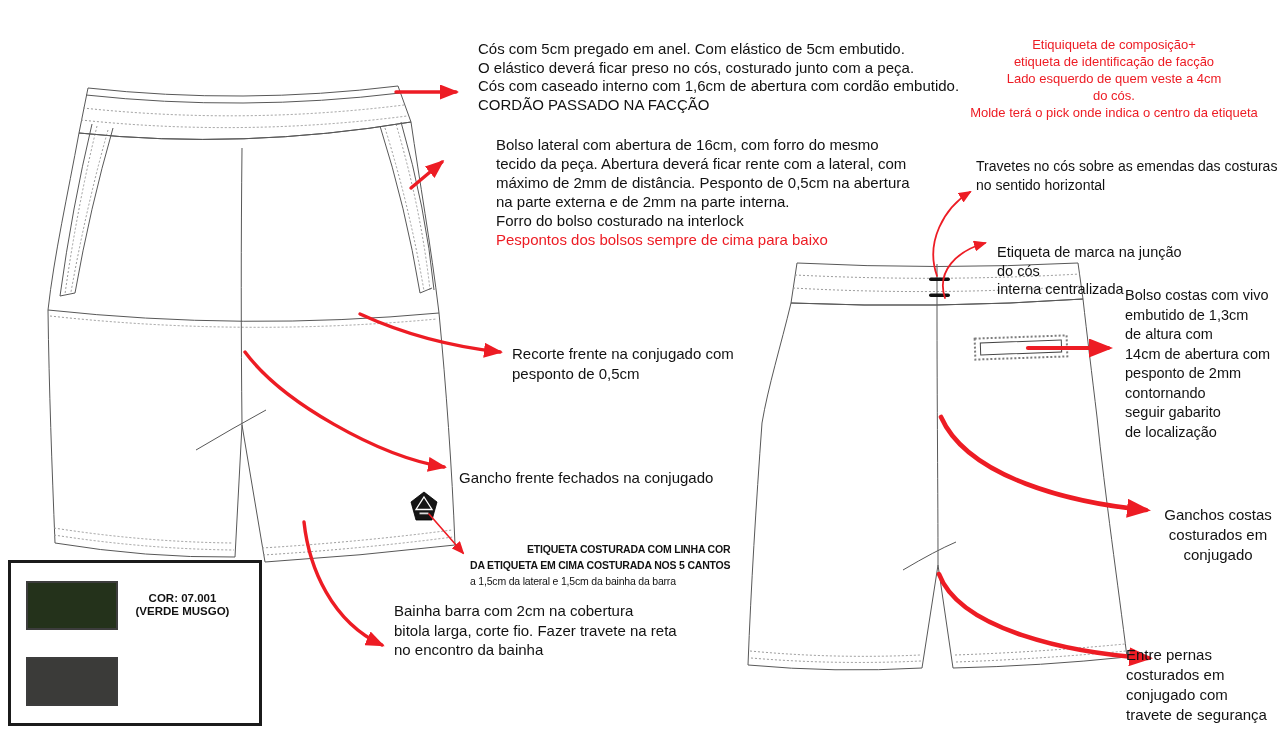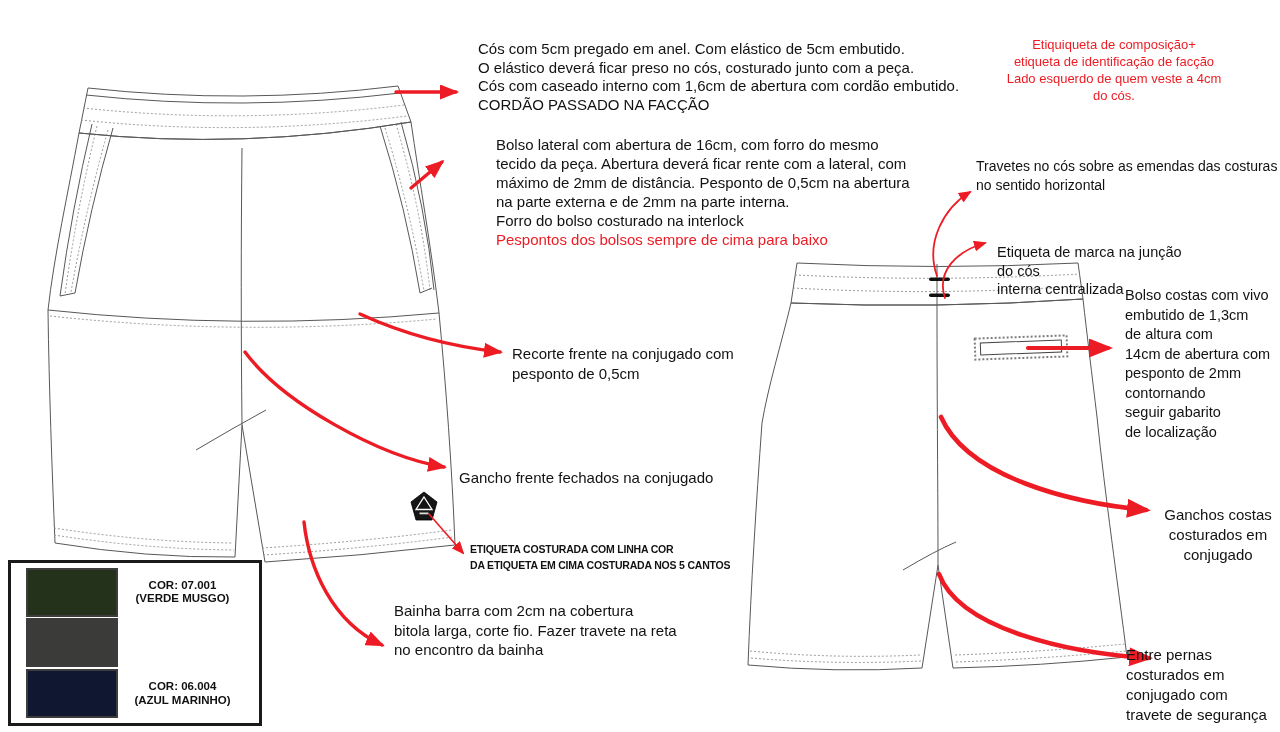--- a/index.html
+++ b/index.html
@@ -13,21 +13,21 @@
   .red{color:#ed1c24;}
   #cos-note{left:478px;top:40px;font-size:15px;line-height:18.5px;}
   #etq-comp{left:952px;top:36px;width:324px;text-align:center;font-size:13px;line-height:17px;color:#ed1c24;}
   #bolso-lateral{left:452px;top:135px;font-size:15px;line-height:19px;margin-left:44px;}
   #travetes-note{left:967px;top:157px;font-size:14px;line-height:19px;margin-left:9px;}
   #etq-marca{left:997px;top:207px;font-size:14.5px;line-height:18.5px;margin-top:36px;}
   #bolso-costas{left:1125px;top:286px;font-size:14.5px;line-height:19.5px;}
   #recorte-note{left:512px;top:344px;font-size:15px;line-height:19.5px;}
   #gancho-note{left:459px;top:468px;font-size:15px;line-height:19px;}
   #etq-cost{left:470px;top:541px;font-size:10.5px;line-height:16px;letter-spacing:-0.2px;}
-  #etq-cost .b{font-weight:bold;}
+  #etq-cost .b{font-weight:bold;text-align:right;}
   #bainha-note{left:394px;top:601px;font-size:15px;line-height:19.5px;}
   #ganchos-costas{left:1160px;top:505px;width:116px;text-align:center;font-size:15px;line-height:20px;}
   #entre-pernas{left:1126px;top:645px;width:154px;text-align:left;font-size:15px;line-height:20px;}
   #color-table{
     left:8px;top:560px;width:254px;height:166px;border:3px solid #1b1b1b;background:#fff;
     box-sizing:border-box;display:flex;flex-direction:column;justify-content:space-around;padding:4px 12px;
   }
   .ct-row{display:flex;align-items:center;}
   .ct-swatch{width:88px;height:45px;border:2px solid #3d3d3d;flex:0 0 auto;margin-left:3px;}
   .ct-label{flex:1;text-align:center;font-weight:bold;font-size:11.5px;line-height:13.5px;}
@@ -151,20 +151,21 @@
   <div class="ln">O elástico deverá ficar preso no cós, costurado junto com a peça.</div>
   <div class="ln">Cós com caseado interno com 1,6cm de abertura com cordão embutido.</div>
   <div class="ln">CORDÃO PASSADO NA FACÇÃO</div>
 </div>
 
 <div class="note" id="etq-comp">
   <div class="ln">Etiquiqueta de composição+</div>
   <div class="ln">etiqueta de identificação de facção</div>
   <div class="ln">Lado esquerdo de quem veste a 4cm</div>
   <div class="ln">do cós.</div>
+  <div class="ln">Molde terá o pick onde indica o centro da etiqueta</div>
 </div>
 
 <div class="note" id="bolso-lateral">
   <div class="ln">Bolso lateral com abertura de 16cm, com forro do mesmo</div>
   <div class="ln">tecido da peça. Abertura deverá ficar rente com a lateral, com</div>
   <div class="ln">máximo de 2mm de distância. Pesponto de 0,5cm na abertura</div>
   <div class="ln">na parte externa e de 2mm na parte interna.</div>
   <div class="ln">Forro do bolso costurado na interlock</div>
   <div class="ln red">Pespontos dos bolsos sempre de cima para baixo</div>
 </div>
@@ -196,20 +197,21 @@
   <div class="ln">pesponto de 0,5cm</div>
 </div>
 
 <div class="note" id="gancho-note">
   <div class="ln">Gancho frente fechados na conjugado</div>
 </div>
 
 <div class="note" id="etq-cost">
   <div class="ln b">ETIQUETA COSTURADA COM LINHA COR</div>
   <div class="ln b">DA ETIQUETA EM CIMA COSTURADA NOS 5 CANTOS</div>
+  <div class="ln">a 1,5cm da lateral e 1,5cm da bainha da barra</div>
 </div>
 
 <div class="note" id="bainha-note">
   <div class="ln">Bainha barra com 2cm na cobertura</div>
   <div class="ln">bitola larga, corte fio. Fazer travete na reta</div>
   <div class="ln">no encontro da bainha</div>
 </div>
 
 <div class="note" id="ganchos-costas">
   <div class="ln">Ganchos costas</div>
@@ -228,20 +230,13 @@
   <div class="ct-row">
     <div class="ct-swatch" style="background-color: rgb(36, 50, 27);"></div>
     <div class="ct-label">
       <div>COR: 07.001</div>
       <div>(VERDE MUSGO)</div>
     </div>
   </div>
   <div class="ct-row">
     <div class="ct-swatch" style="background-color: rgb(59, 59, 57);"></div>
   </div>
-  <div class="ct-row">
-    <div class="ct-swatch" style="background-color: rgb(16, 23, 48);"></div>
-    <div class="ct-label">
-      <div>COR: 06.004</div>
-      <div>(AZUL MARINHO)</div>
-    </div>
-  </div>
 </div>
 
 </body></html>

